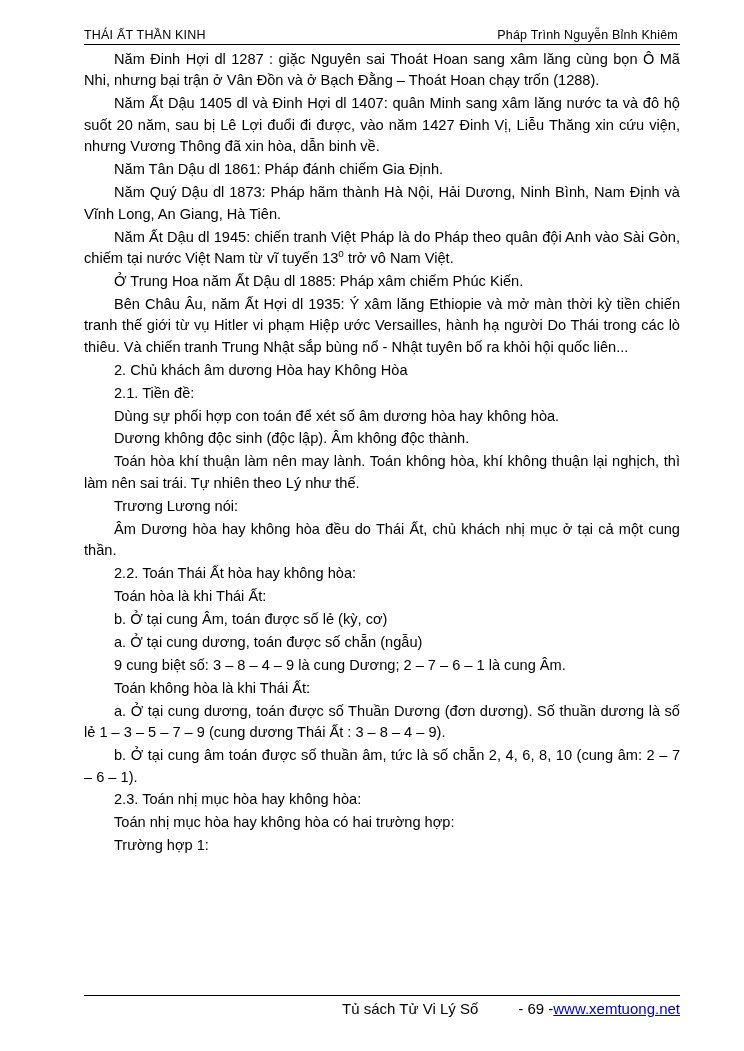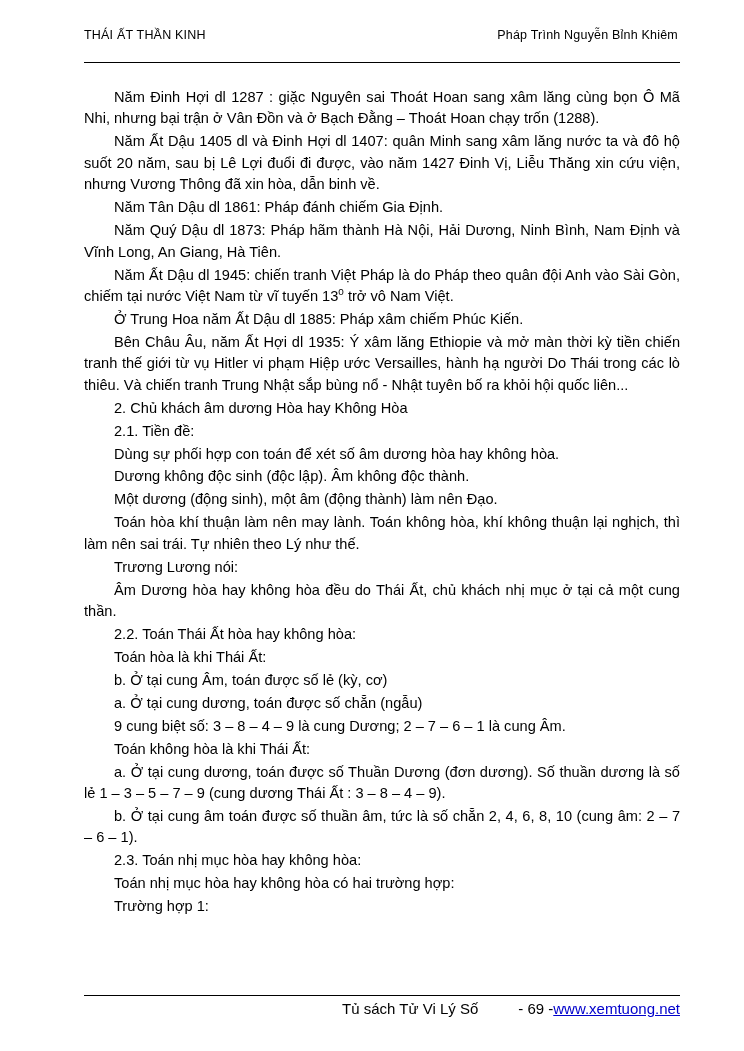--- a/index.html
+++ b/index.html
@@ -23,31 +23,31 @@
     box-sizing: border-box;
     padding: 28px 64px 0 84px;
   }
   
   .header {
     display: flex;
     justify-content: space-between;
     align-items: baseline;
     font-size: 12.5px;
     letter-spacing: 0.2px;
-    padding: 0 2px 19px 0;
+    padding: 0 2px 1px 0;
   }
   .header-left { white-space: nowrap; }
   .header-right { white-space: nowrap; }
   .header-rule {
     border-bottom: 1px solid #000;
     margin-top: 1px;
   }
   
   .content {
-    margin-top: 24px;
+    margin-top: 4px;
     font-size: 14.6px;
     line-height: 1.47;
     text-align: justify;
     text-justify: inter-word;
   }
   .content p {
     margin: 0 0 1.5px 0;
   }
   .content p.indent {
     text-indent: 30px;
@@ -97,21 +97,20 @@
       <p class="indent">Năm Ất Dậu 1405 dl và Đinh Hợi dl 1407: quân Minh sang xâm lăng nước ta và đô hộ suốt 20 năm, sau bị Lê Lợi đuổi đi được, vào năm 1427 Đinh Vị, Liễu Thăng xin cứu viện, nhưng Vương Thông đã xin hòa, dẫn binh về.</p>
       <p class="indent">Năm Tân Dậu dl 1861: Pháp đánh chiếm Gia Định.</p>
       <p class="indent">Năm Quý Dậu dl 1873: Pháp hãm thành Hà Nội, Hải Dương, Ninh Bình, Nam Định và Vĩnh Long, An Giang, Hà Tiên.</p>
       <p class="indent">Năm Ất Dậu dl 1945: chiến tranh Việt Pháp là do Pháp theo quân đội Anh vào Sài Gòn, chiếm tại nước Việt Nam từ vĩ tuyến 13<sup>0</sup> trở vô Nam Việt.</p>
       <p class="indent">Ở Trung Hoa năm Ất Dậu dl 1885: Pháp xâm chiếm Phúc Kiến.</p>
       <p class="indent">Bên Châu Âu, năm Ất Hợi dl 1935: Ý xâm lăng Ethiopie và mở màn thời kỳ tiền chiến tranh thế giới từ vụ Hitler vi phạm Hiệp ước Versailles, hành hạ người Do Thái trong các lò thiêu. Và chiến tranh Trung Nhật sắp bùng nổ - Nhật tuyên bố ra khỏi hội quốc liên...</p>
       <p class="indent">2. Chủ khách âm dương Hòa hay Không Hòa</p>
       <p class="indent">2.1. Tiền đề:</p>
       <p class="indent">Dùng sự phối hợp con toán để xét số âm dương hòa hay không hòa.</p>
       <p class="indent">Dương không độc sinh (độc lập). Âm không độc thành.</p>
-      <p class="indent">Một dương (động sinh), một âm (động thành) làm nên Đạo.</p>
       <p class="indent">Toán hòa khí thuận làm nên may lành. Toán không hòa, khí không thuận lại nghịch, thì làm nên sai trái. Tự nhiên theo Lý như thế.</p>
       <p class="indent">Trương Lương nói:</p>
       <p class="indent">Âm Dương hòa hay không hòa đều do Thái Ất, chủ khách nhị mục ở tại cả một cung thần.</p>
       <p class="indent">2.2. Toán Thái Ất hòa hay không hòa:</p>
       <p class="indent">Toán hòa là khi Thái Ất:</p>
       <p class="indent">b. Ở tại cung Âm, toán được số lẻ (kỳ, cơ)</p>
       <p class="indent">a. Ở tại cung dương, toán được số chẵn (ngẫu)</p>
       <p class="indent">9 cung biệt số: 3 – 8 – 4 – 9 là cung Dương; 2 – 7 – 6 – 1 là cung Âm.</p>
       <p class="indent">Toán không hòa là khi Thái Ất:</p>
       <p class="indent">a. Ở tại cung dương, toán được số Thuần Dương (đơn dương). Số thuần dương là số lẻ 1 – 3 – 5 – 7 – 9 (cung dương Thái Ất : 3 – 8 – 4 – 9).</p>

